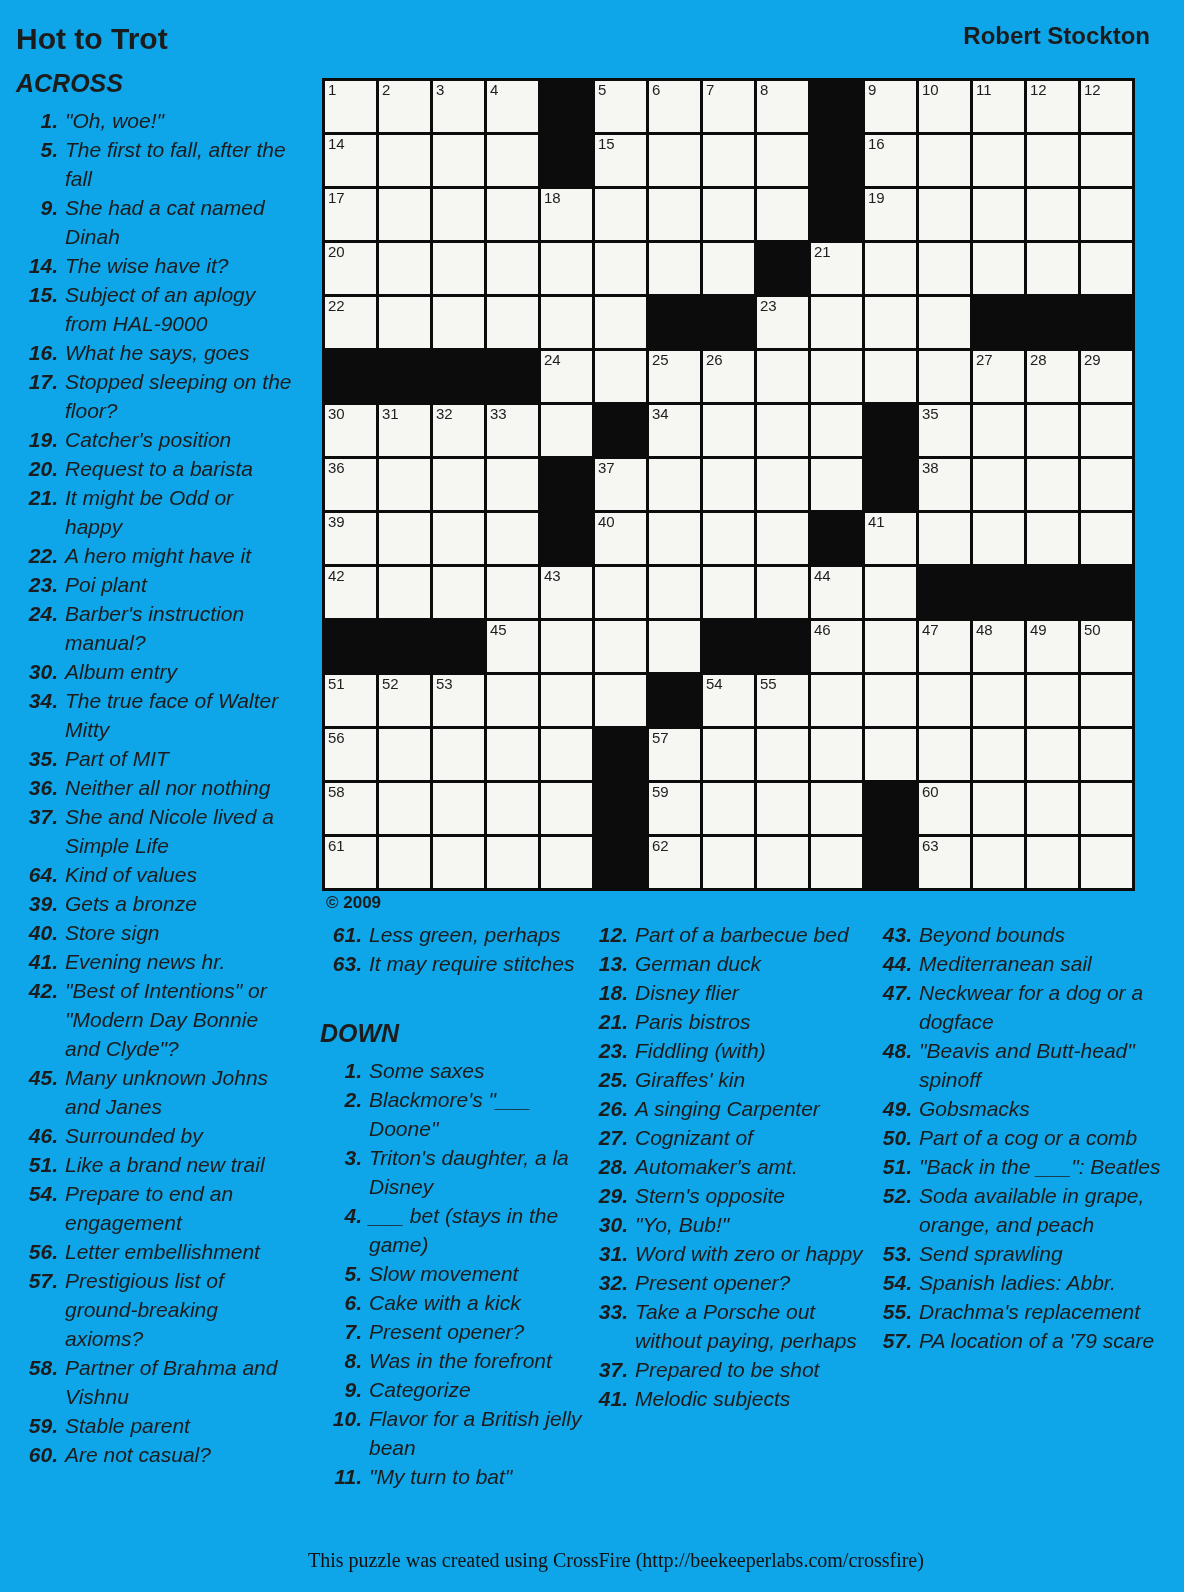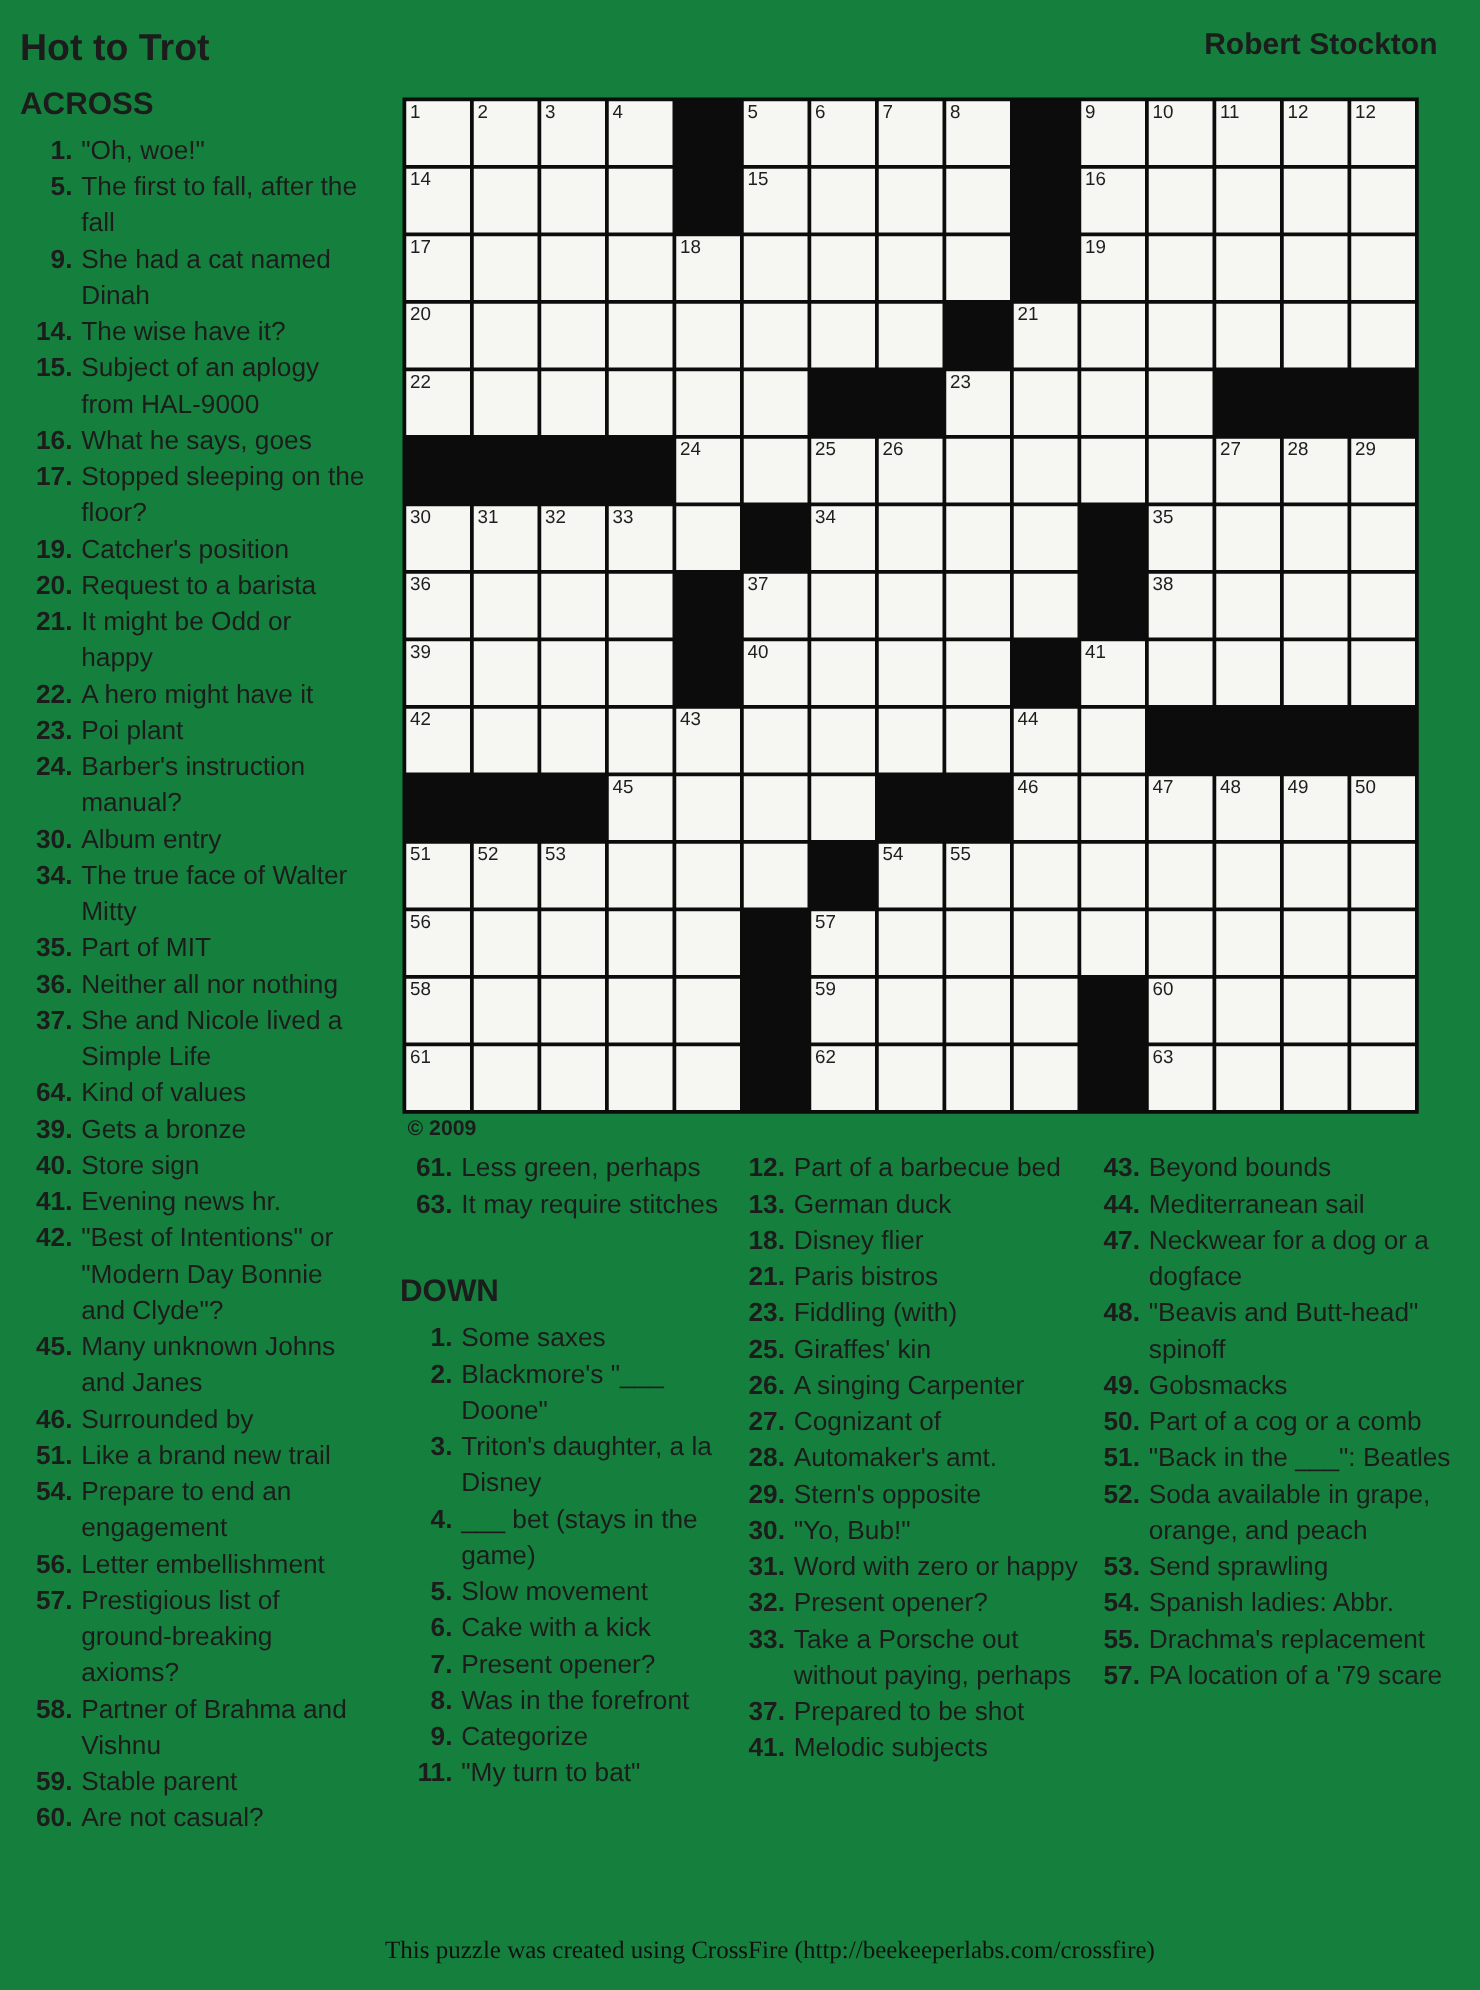--- a/index.html
+++ b/index.html
@@ -4,27 +4,27 @@
 <style>
   html,body{margin:0;padding:0;}
   body{
     width:1184px;height:1592px;
     background:#e9e9e7;
     font-family:"Liberation Sans","DejaVu Sans",sans-serif;
     color:#1c1c1c;
   }
   .page{
     position:relative;width:1184px;height:1592px;
-    background:#15803d;overflow:hidden;
+    background:#0ea5e9;overflow:hidden;
   }
   
   .title{position:absolute;left:16px;top:22px;font-size:30px;font-weight:700;letter-spacing:0px;}
   .author{position:absolute;right:34px;top:22px;font-size:24px;font-weight:700;}
   
-  .clue-col{position:absolute;font-size:21px;line-height:29px;}
+  .clue-col{position:absolute;font-size:21px;line-height:29px;font-style:italic;}
   .col-left{left:16px;top:68px;width:278px;}
   .col-b1{left:320px;top:920px;width:276px;}
   .col-b2{left:586px;top:920px;width:288px;}
   .col-b3{left:870px;top:920px;width:300px;}
   .clue-heading{font-size:25px;font-weight:700;margin:0 0 8px 0;line-height:30px;}
   .down-heading-spaced{margin-top:40px;}
   .clue{display:flex;align-items:flex-start;}
   .clue .num{font-weight:700;width:42px;min-width:42px;text-align:right;padding-right:7px;}
   .clue .txt{flex:1;}
   
@@ -585,20 +585,24 @@
         </div>
         <div class="clue">
           <span class="num">8.</span>
           <span class="txt">Was in the forefront</span>
         </div>
         <div class="clue">
           <span class="num">9.</span>
           <span class="txt">Categorize</span>
         </div>
         <div class="clue">
+          <span class="num">10.</span>
+          <span class="txt">Flavor for a British jelly bean</span>
+        </div>
+        <div class="clue">
           <span class="num">11.</span>
           <span class="txt">"My turn to bat"</span>
         </div>
       </div>
   </section>
 
   <section class="clue-col col-b2">
     <div id="down-list-2">
         <div class="clue">
           <span class="num">12.</span>

